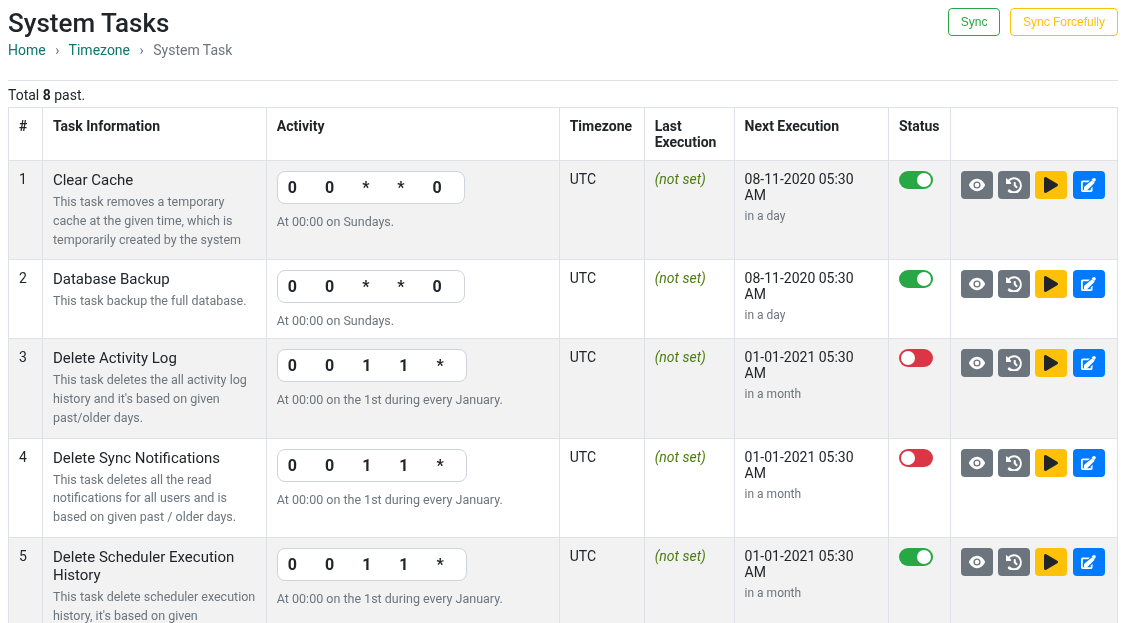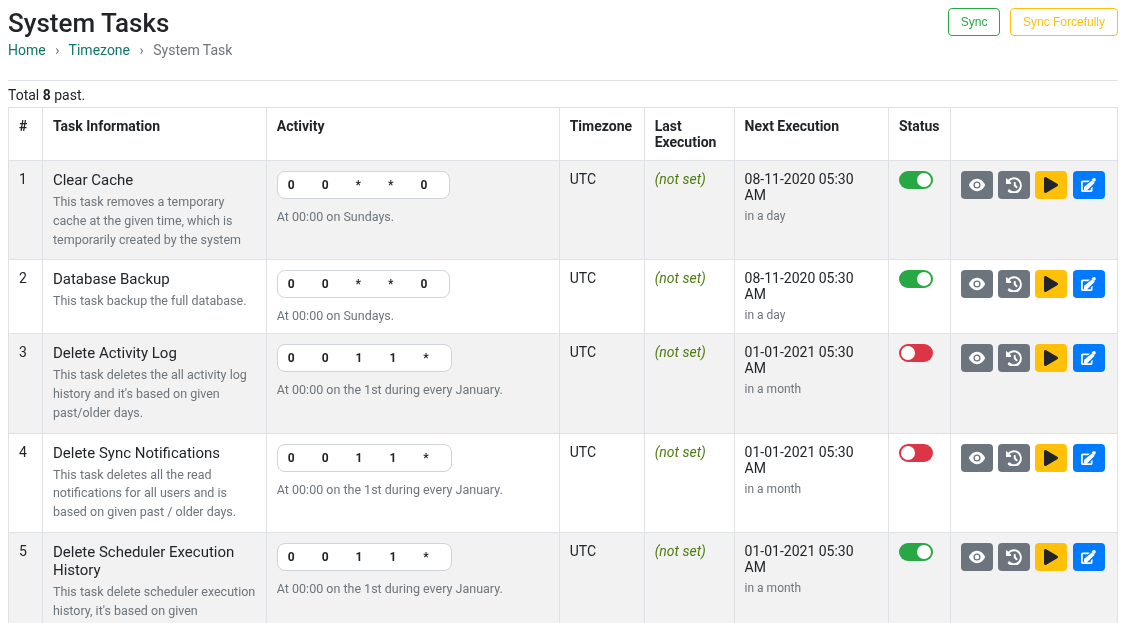--- a/index.html
+++ b/index.html
@@ -61,21 +61,21 @@
   tbody tr:nth-child(even) { background: #fff; }
   .task-name { font-size: 15px; margin-bottom: 4px; }
   .task-desc { font-size: 12.5px; color: #6c757d; line-height: 1.5; }
   .cron-box {
     background: #fff;
     border: 1px solid #ced4da;
     border-radius: 8px;
     padding: 6px 10px;
     display: inline-block;
     font-weight: 700;
-    font-size: 12px;
+    font-size: 16px;
     letter-spacing: 12px;
     font-family: inherit;
   }
   .cron-desc {
     font-size: 12.5px;
     color: #6c757d;
     margin-top: 10px;
   }
   .notset { color: #4d7c0f; font-style: italic; }
   .next-time { font-size: 14px; }

